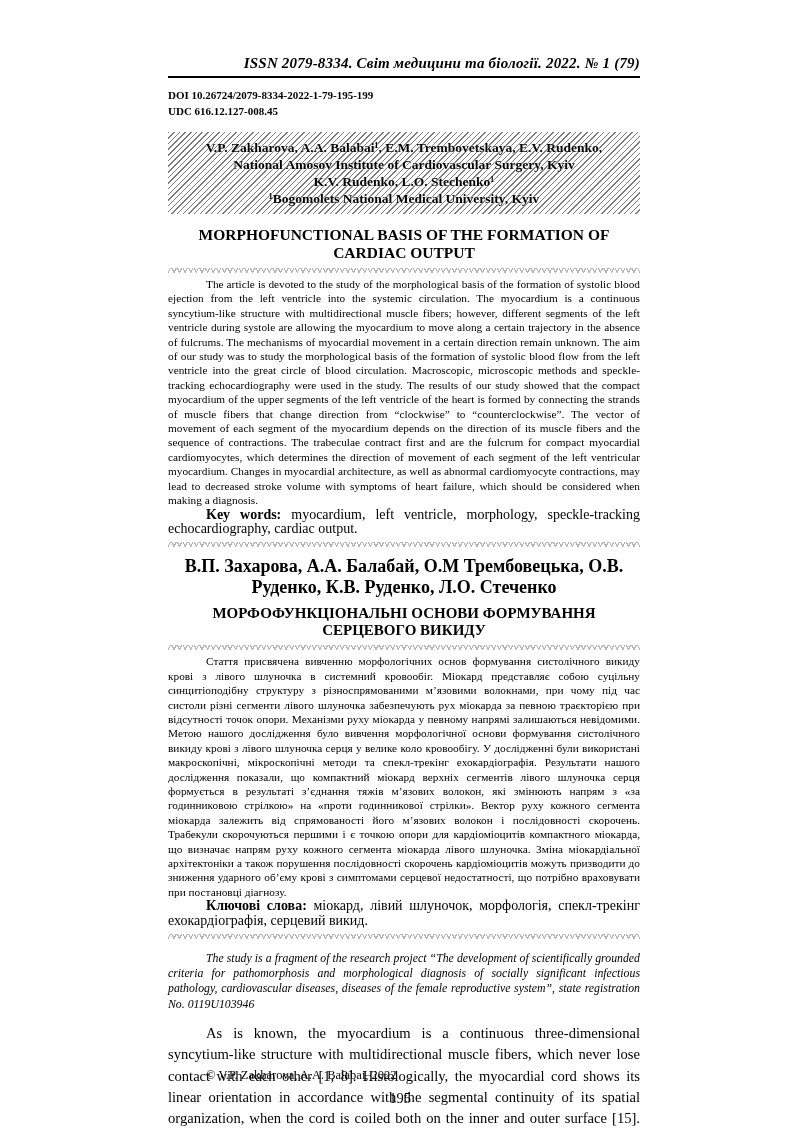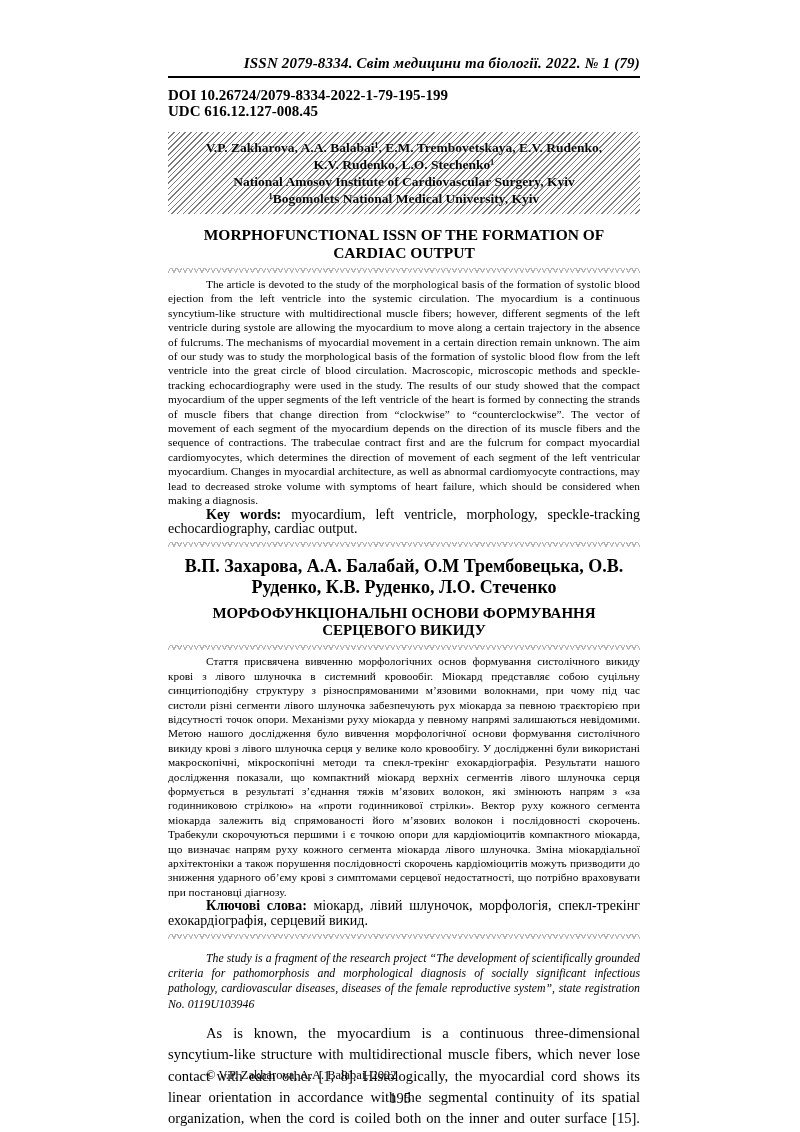--- a/index.html
+++ b/index.html
@@ -19,21 +19,21 @@
 
   .issn-line {
     font-size: 15px;
     font-weight: bold;
     font-style: italic;
     text-align: right;
     padding-bottom: 4px;
     border-bottom: 2px solid #000;
     letter-spacing: 0.2px;
   }
-  .doi-udc { margin-top: 9px; font-size: 15px; font-weight: bold; line-height: 16px; }
+  .doi-udc { margin-top: 9px; font-size: 11px; font-weight: bold; line-height: 16px; }
 
   .hatch-block {
     margin-top: 13px;
     padding: 7px 4px;
     text-align: center;
     font-weight: bold;
     font-size: 13.5px;
     line-height: 17px;
     background: repeating-linear-gradient(135deg, #7a7a7a 0 1px, rgba(255,255,255,0) 1px 4px);
   }
@@ -99,26 +99,26 @@
 
     <div class="issn-line">ISSN 2079-8334. Світ медицини та біології. 2022. № 1 (79)</div>
 
     <div class="doi-udc">
       <div>DOI 10.26724/2079-8334-2022-1-79-195-199</div>
       <div>UDC 616.12.127-008.45</div>
     </div>
 
     <div class="hatch-block">
       <div class="txt">V.P. Zakharova, A.A. Balabai¹, E.M. Trembovetskaya, E.V. Rudenko,</div>
+      <div class="txt">National Amosov Institute of Cardiovascular Surgery, Kyiv</div>
       <div class="txt">K.V. Rudenko, L.O. Stechenko¹</div>
-      <div class="txt">National Amosov Institute of Cardiovascular Surgery, Kyiv</div>
       <div class="txt">¹Bogomolets National Medical University, Kyiv</div>
     </div>
 
-    <div class="title-en">MORPHOFUNCTIONAL ISSN OF THE FORMATION OF CARDIAC OUTPUT</div>
+    <div class="title-en">MORPHOFUNCTIONAL BASIS OF THE FORMATION OF CARDIAC OUTPUT</div>
 
 
     <div class="zigzag"></div>
 
     <div class="abstract">The article is devoted to the study of the morphological basis of the formation of systolic blood ejection from the left ventricle into the systemic circulation. The myocardium is a continuous syncytium-like structure with multidirectional muscle fibers; however, different segments of the left ventricle during systole are allowing the myocardium to move along a certain trajectory in the absence of fulcrums. The mechanisms of myocardial movement in a certain direction remain unknown. The aim of our study was to study the morphological basis of the formation of systolic blood flow from the left ventricle into the great circle of blood circulation. Macroscopic, microscopic methods and speckle-tracking echocardiography were used in the study. The results of our study showed that the compact myocardium of the upper segments of the left ventricle of the heart is formed by connecting the strands of muscle fibers that change direction from “clockwise” to “counterclockwise”. The vector of movement of each segment of the myocardium depends on the direction of its muscle fibers and the sequence of contractions. The trabeculae contract first and are the fulcrum for compact myocardial cardiomyocytes, which determines the direction of movement of each segment of the left ventricular myocardium. Changes in myocardial architecture, as well as abnormal cardiomyocyte contractions, may lead to decreased stroke volume with symptoms of heart failure, which should be considered when making a diagnosis.</div>
     <div class="kw-line"><b>Key words:</b><span> myocardium, left ventricle, morphology, speckle-tracking echocardiography, cardiac output.</span></div>
 
     <div class="zigzag"></div>
 
     <div class="authors-ua">В.П. Захарова, А.А. Балабай, О.М Трембовецька, О.В. Руденко, К.В. Руденко, Л.О. Стеченко</div>

